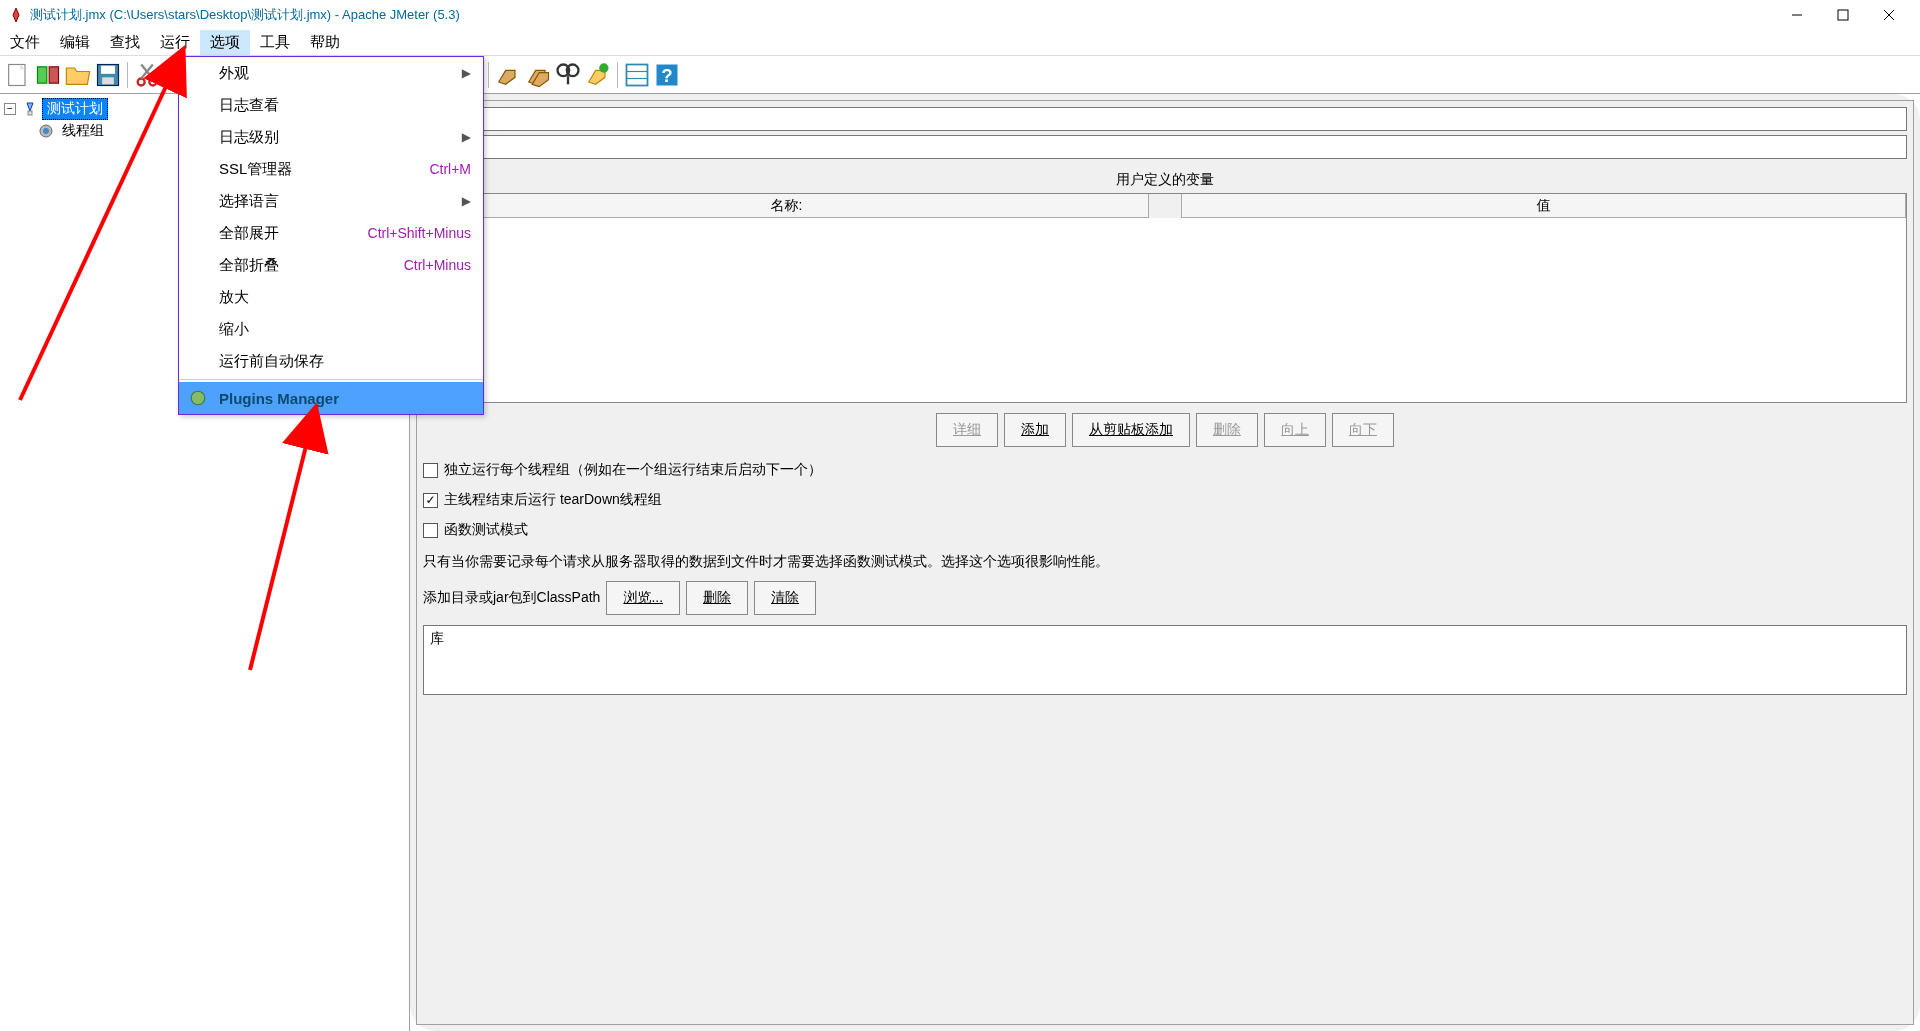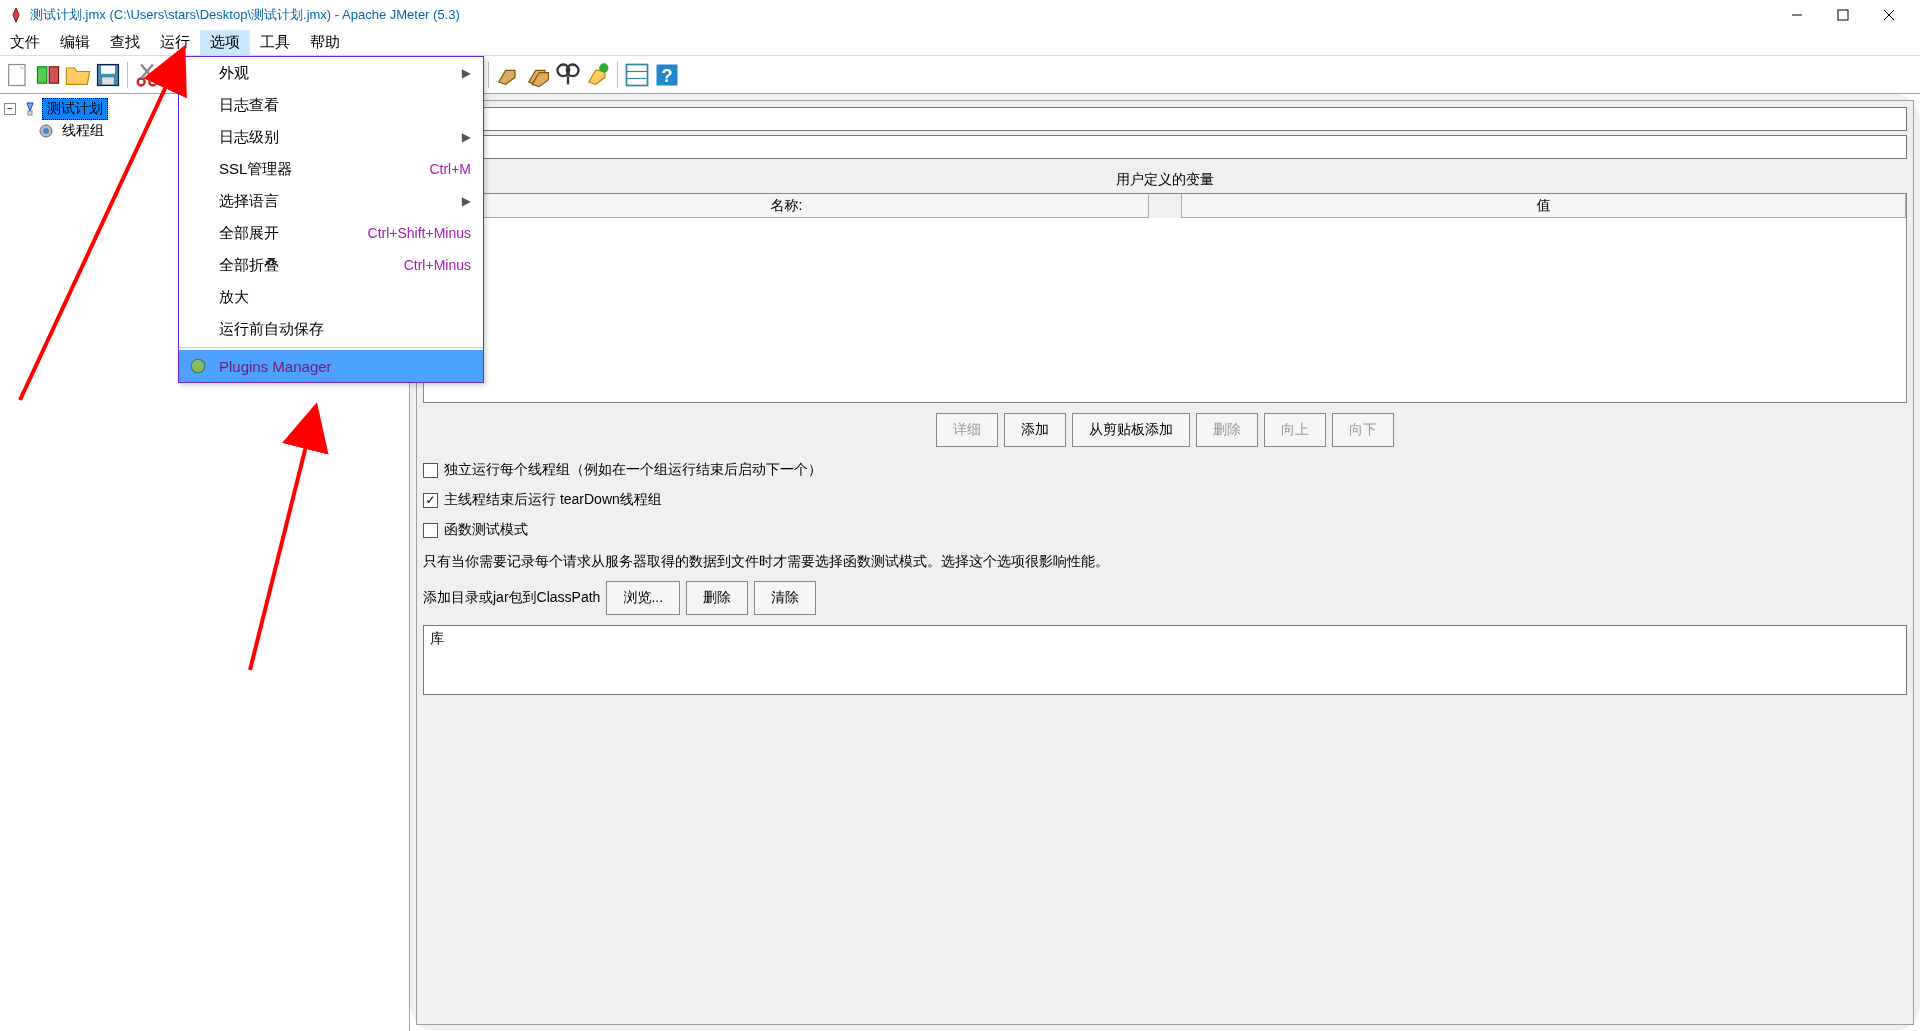--- a/index.html
+++ b/index.html
@@ -23,50 +23,50 @@
 .tool-icon { width: 28px; height: 28px; display: flex; align-items: center; justify-content: center; }
 .tool-sep { width: 1px; height: 26px; background: #bbb; margin: 0 3px; }
 
 
 .body-wrap { display: flex; height: calc(100% - 94px); }
 .tree-panel { width: 410px; background: #fff; border-right: 1px solid #a0a0a0; padding: 4px; position: relative; }
 .tree-row { display: flex; align-items: center; height: 22px; font-size: 14px; }
 .tree-toggle { width: 12px; height: 12px; border: 1px solid #888; display: flex; align-items: center; justify-content: center; font-size: 10px; line-height: 1; margin-right: 6px; background: #fff; }
 .tree-icon { width: 16px; height: 16px; margin-right: 4px; }
 .tree-label { padding: 1px 4px; }
-.tree-label.selected { background: #0a84ff; color: #000000; border: 1px dotted #000; }
+.tree-label.selected { background: #0a84ff; color: #ffffff; border: 1px dotted #000; }
 
 .main-panel { flex: 1; background: #f0f0f0; padding: 6px; display: flex; flex-direction: column; gap: 4px; border-radius: 26px; }
 .main-inner { border: 1px solid #a0a0a0; background: #f0f0f0; flex: 1; padding: 6px; display: flex; flex-direction: column; gap: 4px; overflow: hidden; }
 .form-row { display: flex; align-items: center; gap: 4px; }
 .form-label { font-size: 14px; min-width: 40px; }
 .text-input { flex: 1; height: 24px; border: 1px solid #777; background: #fff; padding: 2px 4px; font-size: 14px; }
 
 .vars-title { text-align: center; font-size: 14px; margin-top: 8px; }
 .vars-table { border: 1px solid #888; background: #fff; display: flex; flex-direction: column; height: 210px; }
 .vars-header { display: flex; height: 24px; background: #f0f0f0; gap: 32px; }
 .vars-header-cell { flex: 1; text-align: center; border: 1px solid #aaa; border-top: none; display: flex; align-items: center; justify-content: center; font-size: 14px; background: #f5f5f5; }
 .vars-body { flex: 1; background: #fff; }
 
 .btn-row { display: flex; gap: 6px; justify-content: center; margin: 6px 0; }
-.btn { height: 24px; padding: 16px 16px; border: 1px solid #888; background: #f5f5f5; font-size: 14px; display: flex; align-items: center; justify-content: center; }
+.btn { height: 24px; padding: 16px 16px; border: 1px solid #888; background: #f5f5f5; font-size: 14px; display: flex; align-items: center; justify-content: center; text-decoration: underline; }
 .btn.disabled { color: #999; }
 
 .check-row { display: flex; align-items: center; gap: 6px; margin: 4px 0; font-size: 14px; }
 .check-box { width: 15px; height: 15px; border: 1px solid #555; background: #fff; display: flex; align-items: center; justify-content: center; font-size: 12px; color: #000; }
 
 .note { font-size: 14px; margin: 6px 0; }
 
 .classpath-row { display: flex; align-items: center; gap: 6px; }
 .classpath-list { height: 70px; border: 1px solid #777; background: #fff; margin-top: 6px; padding: 4px 6px; font-size: 14px; }
 
 
 .dropdown-menu { position: absolute; top: 56px; left: 178px; width: 306px; background: #fff; border: 1px solid #6d28d9; box-shadow: 2px 2px 5px rgba(0,0,0,0.2); z-index: 100; }
 .menu-item { height: 32px; display: flex; align-items: center; padding: 0 12px 0 40px; font-size: 15px; color: #000; cursor: default; position: relative; }
-.menu-item.highlighted { background: #4da1ff; color: #701a75; }
+.menu-item.highlighted { background: #4da1ff; color: #0c4a6e; font-weight: bold; }
 .menu-shortcut { margin-left: auto; color: #a21caf; font-size: 14px; }
 .menu-chevron { margin-left: auto; font-size: 12px; color: #555; }
 .menu-sep { height: 1px; background: #ccc; margin: 2px 0; }
 .menu-icon-left { position: absolute; left: 10px; width: 18px; height: 18px; display: flex; align-items: center; justify-content: center; }
 
 
 .arrow-svg { position: absolute; z-index: 200; pointer-events: none; }
 </style>
 </head>
 <body>
@@ -283,20 +283,23 @@
   <div class="menu-item">
     <span>全部展开</span>
     <span class="menu-shortcut">Ctrl+Shift+Minus</span>
   </div>
   <div class="menu-item">
     <span>全部折叠</span>
     <span class="menu-shortcut">Ctrl+Minus</span>
   </div>
   <div class="menu-item">
       <span>放大</span>
+    </div>
+  <div class="menu-item">
+      <span>缩小</span>
     </div>
   <div class="menu-item">
       <span>运行前自动保存</span>
     </div>
   <div class="menu-sep"></div>
   <div class="menu-item highlighted">
     <span class="menu-icon-left">
         <svg viewBox="0 0 16 16">
           <circle cx="8" cy="8" r="6" fill="#8b6" stroke="#474"></circle>
         </svg>

